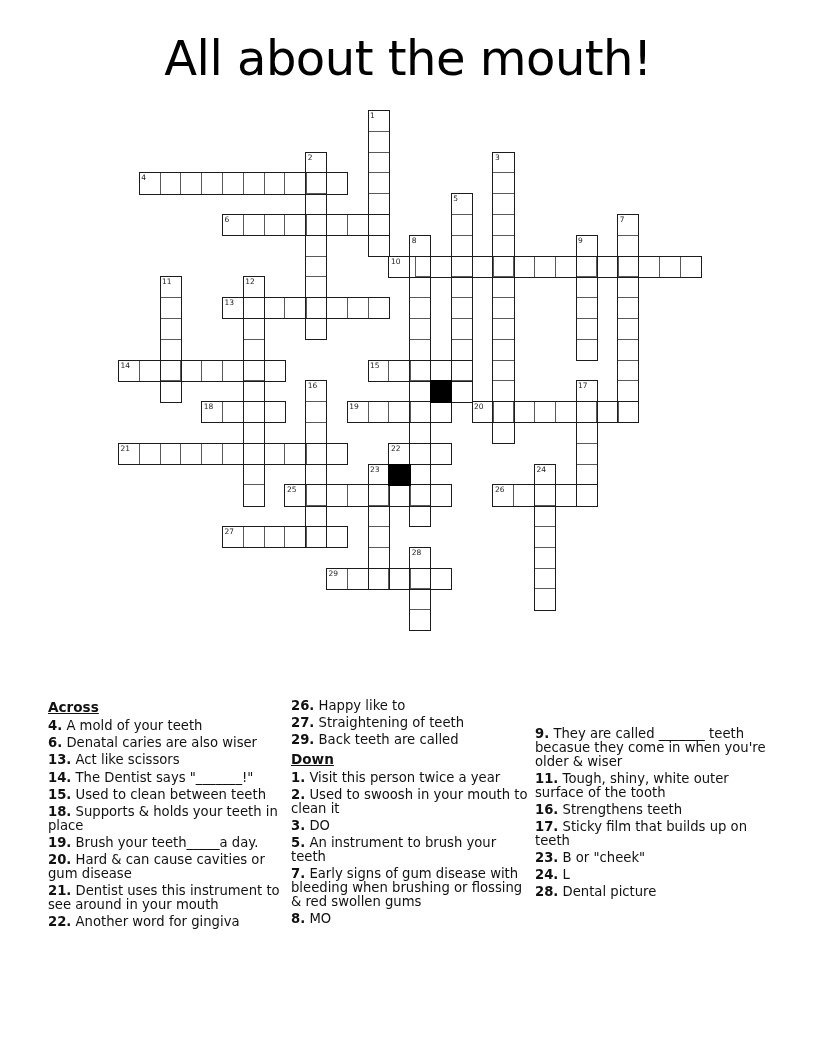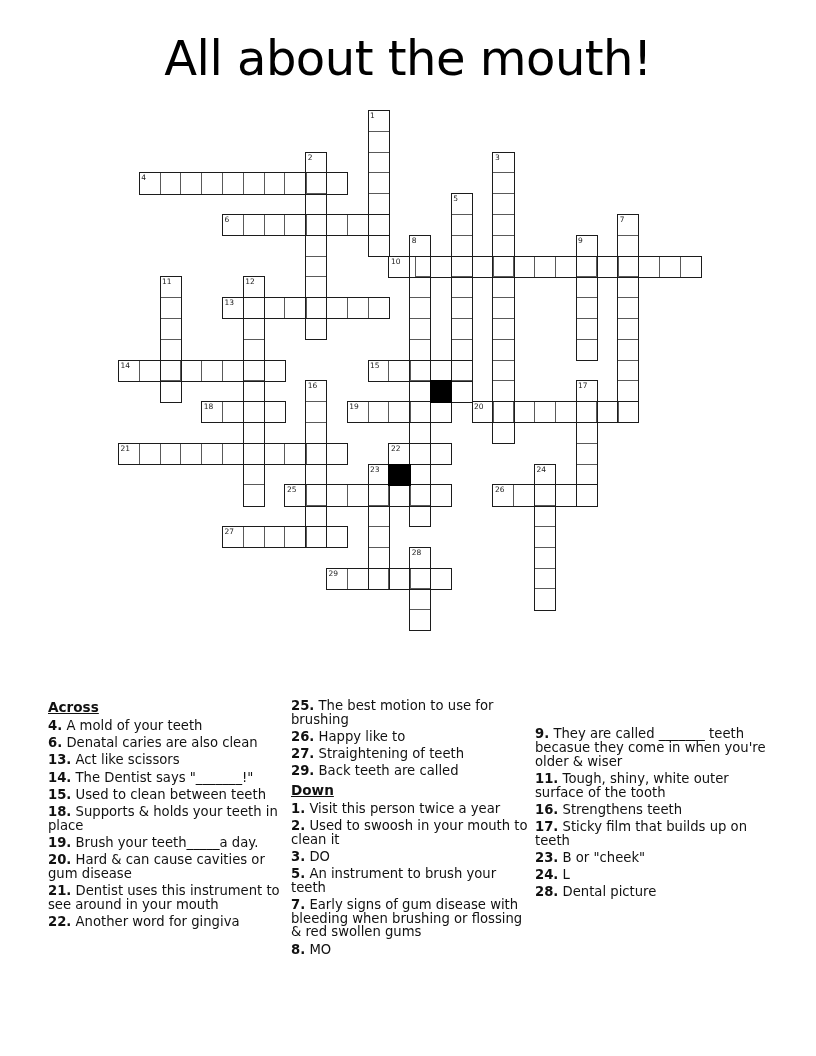--- a/index.html
+++ b/index.html
@@ -327,32 +327,31 @@
     <div class="word-outline" style="left: 291.2px; top: 436.8px; width: 22.2px; height: 84.6px;"></div>
     <div class="word-outline" style="left: 208px; top: 457.6px; width: 126.2px; height: 22.2px;"></div>
     <div class="black-cell" style="left: 312px; top: 270.4px; width: 22.2px; height: 22.2px;"></div>
     <div class="black-cell" style="left: 270.4px; top: 353.6px; width: 22.2px; height: 22.2px;"></div>
   </div>
 
 <div class="clues">
     <div class="clue-col" style="left: 48px;">
       <p class="clue-header">Across</p>
       <p class="clue"><b>4.</b><span> A mold of your teeth</span></p>
-      <p class="clue"><b>6.</b><span> Denatal caries are also clean</span></p>
+      <p class="clue"><b>6.</b><span> Denatal caries are also wiser</span></p>
       <p class="clue"><b>13.</b><span> Act like scissors</span></p>
       <p class="clue"><b>14.</b><span> The Dentist says "_______!"</span></p>
       <p class="clue"><b>15.</b><span> Used to clean between teeth</span></p>
       <p class="clue"><b>18.</b><span> Supports &amp; holds your teeth in place</span></p>
       <p class="clue"><b>19.</b><span> Brush your teeth_____a day.</span></p>
       <p class="clue"><b>20.</b><span> Hard &amp; can cause cavities or gum disease</span></p>
       <p class="clue"><b>21.</b><span> Dentist uses this instrument to see around in your mouth</span></p>
       <p class="clue"><b>22.</b><span> Another word for gingiva</span></p>
     </div>
     <div class="clue-col" style="left: 291px;">
-      <p class="clue"><b>25.</b><span> The best motion to use for brushing</span></p>
       <p class="clue"><b>26.</b><span> Happy like to</span></p>
       <p class="clue"><b>27.</b><span> Straightening of teeth</span></p>
       <p class="clue"><b>29.</b><span> Back teeth are called</span></p>
       <p class="clue-header">Down</p>
       <p class="clue"><b>1.</b><span> Visit this person twice a year</span></p>
       <p class="clue"><b>2.</b><span> Used to swoosh in your mouth to clean it</span></p>
       <p class="clue"><b>3.</b><span> DO</span></p>
       <p class="clue"><b>5.</b><span> An instrument to brush your teeth</span></p>
       <p class="clue"><b>7.</b><span> Early signs of gum disease with bleeding when brushing or flossing &amp; red swollen gums</span></p>
       <p class="clue"><b>8.</b><span> MO</span></p>

